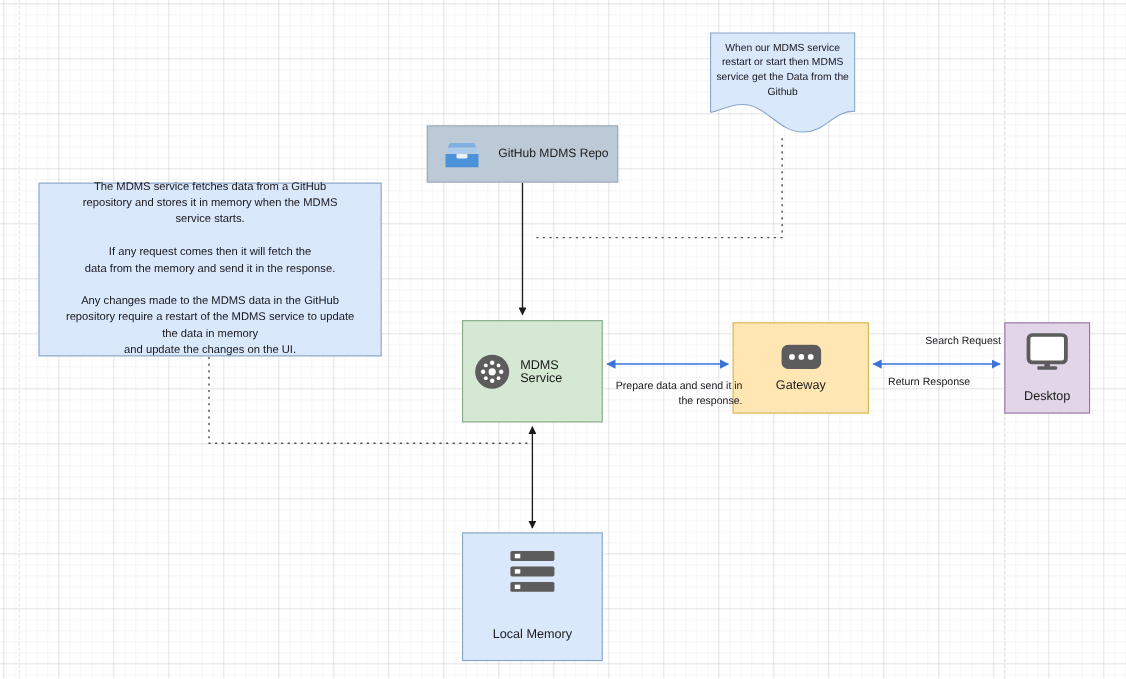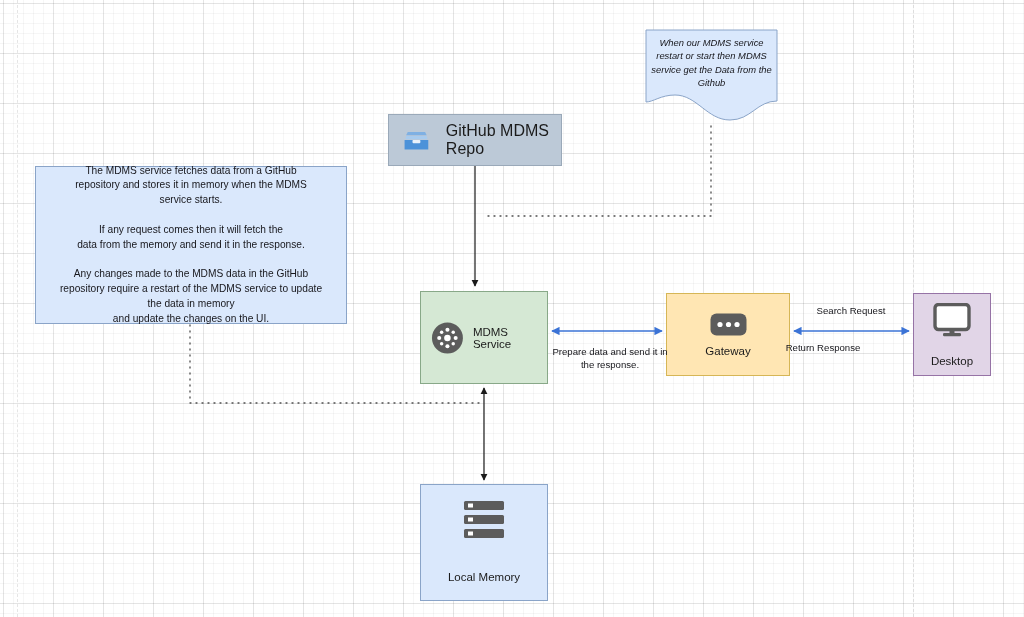--- a/index.html
+++ b/index.html
@@ -52,21 +52,21 @@
   
   #github-node {
     left: 388px; top: 114px; width: 174px; height: 52px;
     background: #bcc9d7;
     border: 1px solid #9aa9b9;
     justify-content: flex-start;
     padding-left: 14px;
     gap: 16px;
   }
   #github-node .label {
-    font-size: 16px; color: #1b1b1b;
+    font-size: 11px; color: #1b1b1b;
   }
 
   
   #mdms-node {
     left: 420px; top: 291px; width: 128px; height: 93px;
     background: #d5e8d4;
     border: 1px solid #88a888;
     justify-content: flex-start;
     padding-left: 10px;
     gap: 9px;
@@ -132,29 +132,28 @@
     left: 645px; top: 29px; width: 133px; height: 96px;
   }
   #cloud-callout .cloud-text {
     position: absolute;
     left: 0; top: 7px; width: 133px;
     font-size: 9.4px;
     line-height: 1.42;
     color: #17171c;
     text-align: center;
     white-space: pre-line;
-    font-style: italic;
   }
 
   
   .edge-label {
     position: absolute;
     font-size: 9.6px;
     color: #17171c;
-    text-align: center;
+    text-align: right;
     line-height: 1.35;
     white-space: pre-line;
   }
   #label-prepare { left: 545px; top: 346px; width: 130px; }
   #label-search  { left: 792px; top: 305px; width: 118px; }
   #label-return  { left: 764px; top: 342px; width: 118px; }
   #label-memory  { left: 333px; top: 430px; width: 155px; }
 
   
   .icon-folder { width: 34px; height: 28px; }

